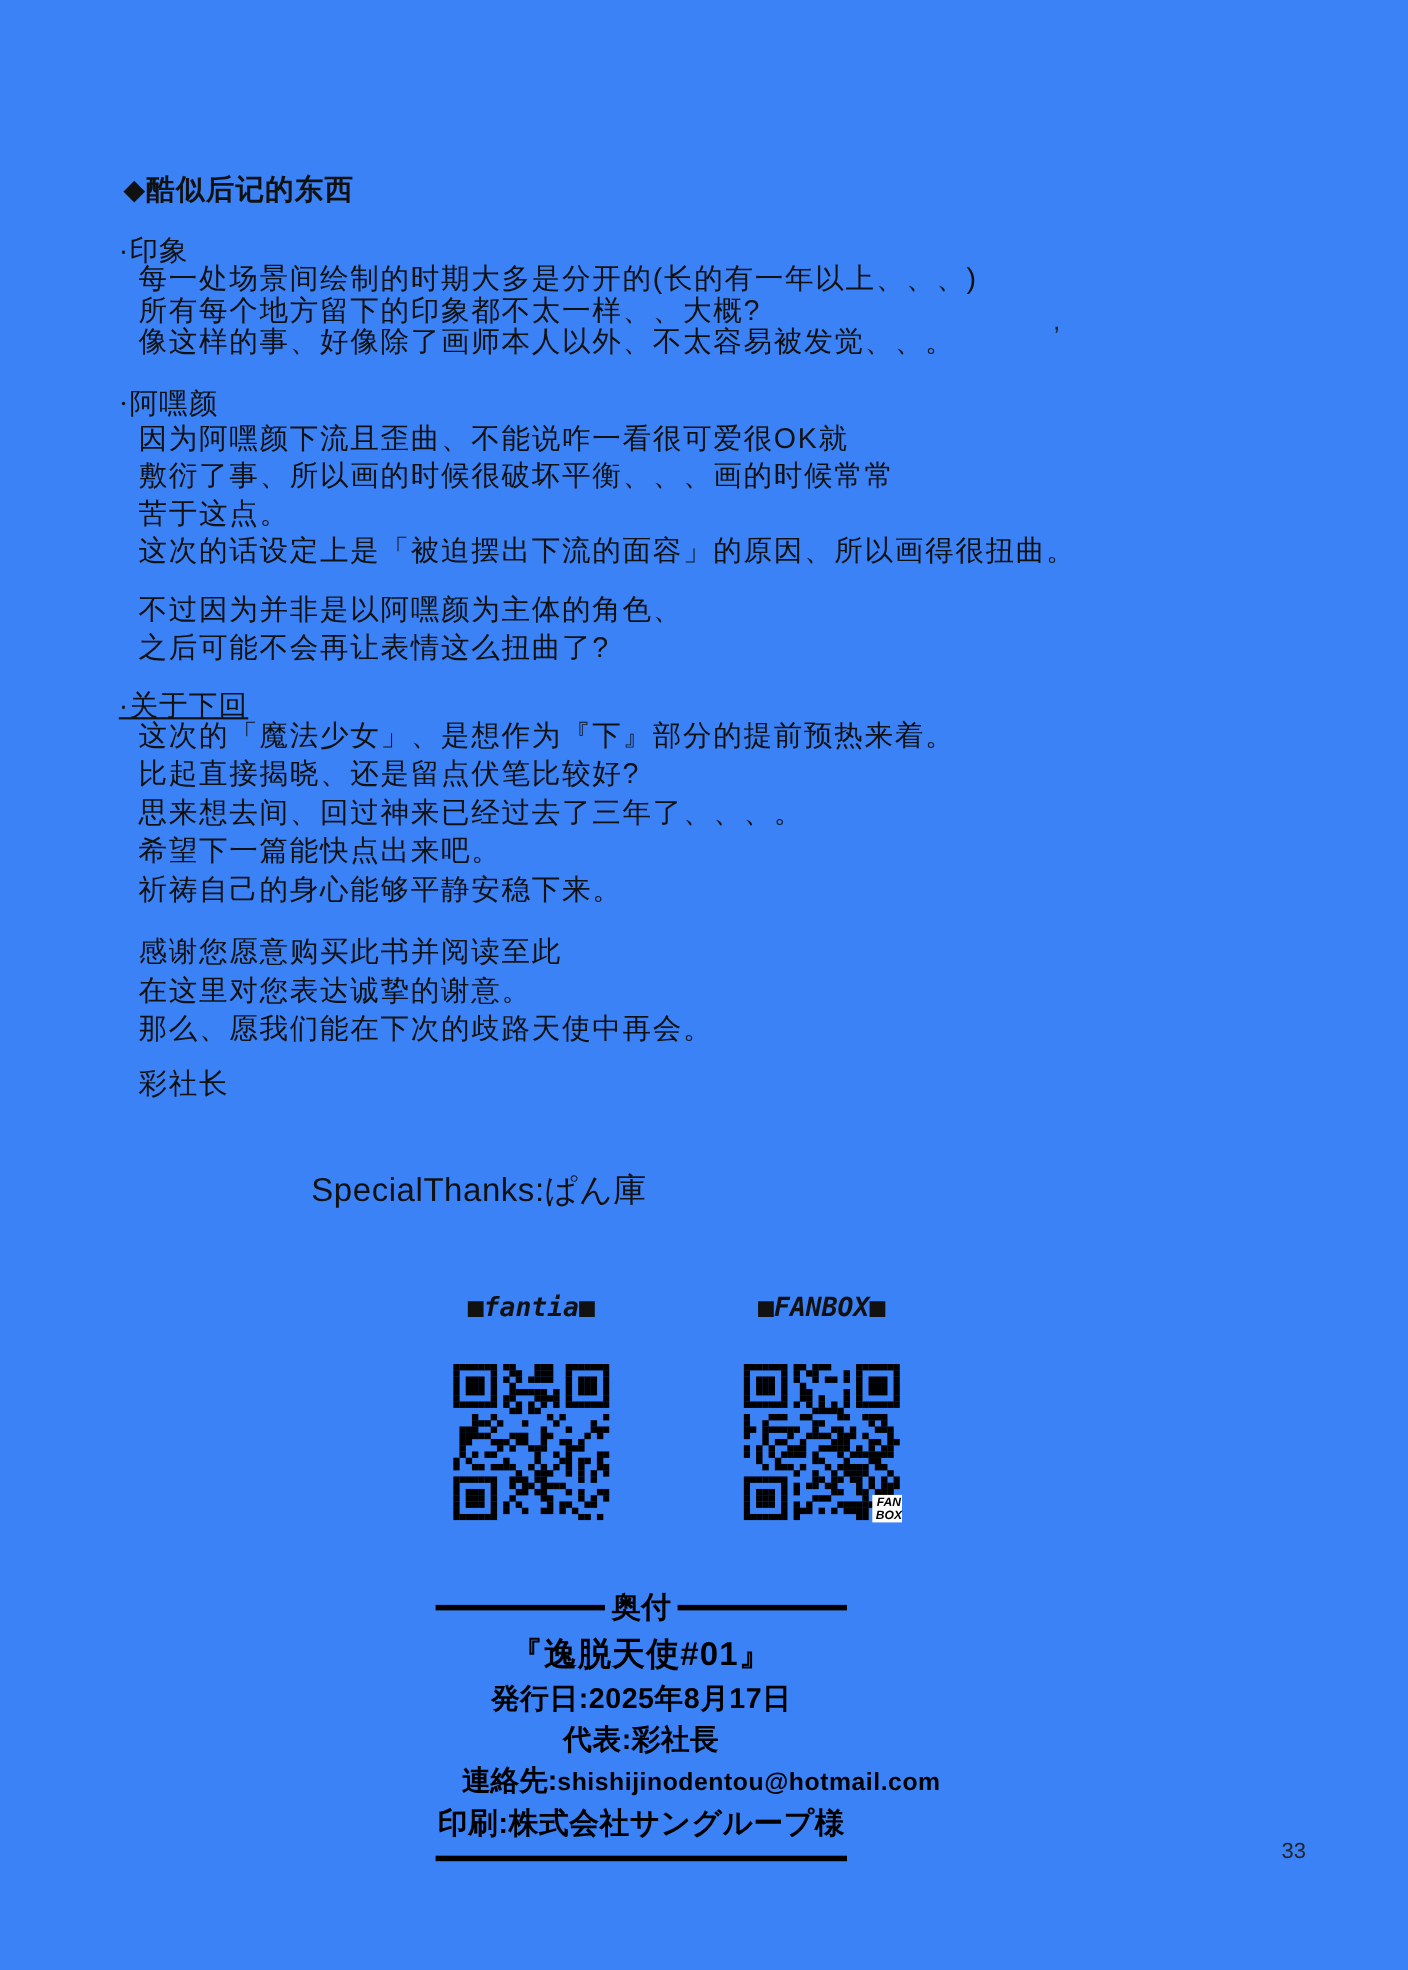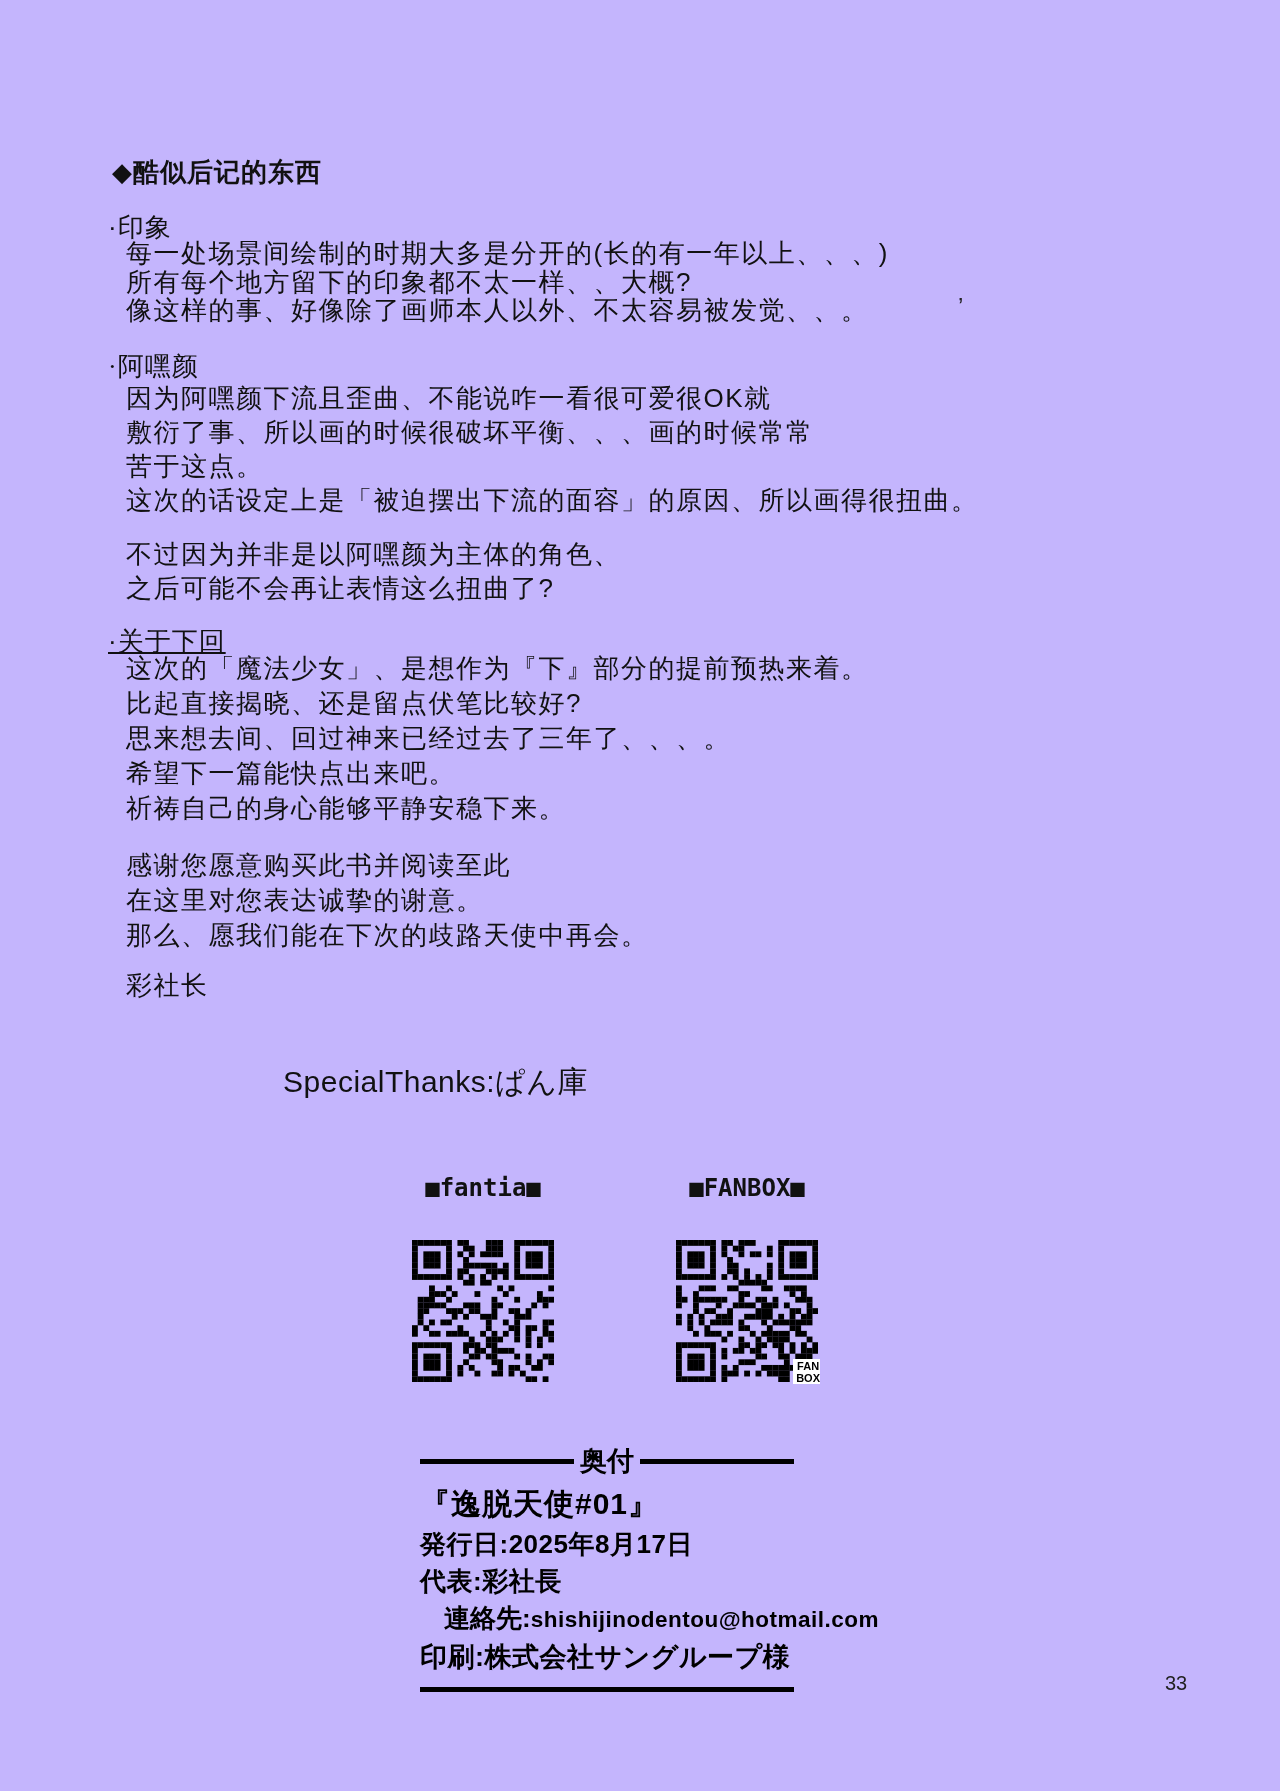--- a/index.html
+++ b/index.html
@@ -1,50 +1,50 @@
 <!DOCTYPE html>
 <html><head>
 <meta charset="utf-8">
 <style>
   html,body{margin:0;padding:0;background:#888;}
   .page{
     position:relative;
     width:1280px;height:1791px;
     margin:0 auto;
-    background:#c4b5fd;
+    background:#3b82f6;
     font-family:"Liberation Sans","DejaVu Sans",sans-serif;
     color:#111;
     overflow:hidden;
   }
   .abs{position:absolute;}
   .heading{font-size:26px;font-weight:600;letter-spacing:1px;}
   .sec-title{font-size:26px;letter-spacing:1px;}
   .para{font-size:26px;white-space:pre-line;letter-spacing:1.5px;}
   .lh28{line-height:28.5px;}
   .lh34{line-height:34px;}
   .lh35{line-height:35px;}
   .stray-mark{font-size:24px;color:#222;}
   .special-thanks{font-size:30px;letter-spacing:0.5px;}
-  .qr-col{width:142px;text-align:center;}
+  .qr-col{width:142px;text-align:center;font-style:italic;}
   .qr-label{
     font-family:"DejaVu Sans Mono","Liberation Mono",monospace;
     font-size:24px;font-weight:600;white-space:nowrap;
     margin-bottom:38px;
   }
   .qr-frame{position:relative;width:142px;height:142px;}
   .qr-caption{
     position:absolute;right:-2px;bottom:-2px;
     background:#fff;padding:1px 0 0 3px;
     font-size:11px;line-height:12px;font-weight:bold;
     font-family:"Liberation Sans",sans-serif;
     text-align:center;color:#000;
   }
   .colophon{
-    left:420px;top:1448px;width:374px;
-    font-weight:bold;color:#000;
+    left:396px;top:1448px;width:374px;
+    text-align:center;font-weight:bold;color:#000;
   }
   .colophon-header{display:flex;align-items:center;justify-content:center;gap:4px;}
   .colophon-rule{flex:1;height:5px;background:#000;}
   .colophon-header-text{font-size:27px;line-height:27px;padding:0 2px;}
   .colophon-title{font-size:30px;margin-top:9px;letter-spacing:1px;}
   .colophon-line{font-size:26px;margin-top:2px;letter-spacing:0.5px;}
   .colophon-contact{font-size:26px;margin-top:2px;white-space:nowrap;margin-left:24px;}
   .colophon-email{font-weight:600;font-size:22.5px;letter-spacing:0.5px;}
   .colophon-printer{font-size:27px;margin-top:3px;letter-spacing:0.5px;}
   .colophon-bottom-rule{height:5px;background:#000;margin-top:12px;}

